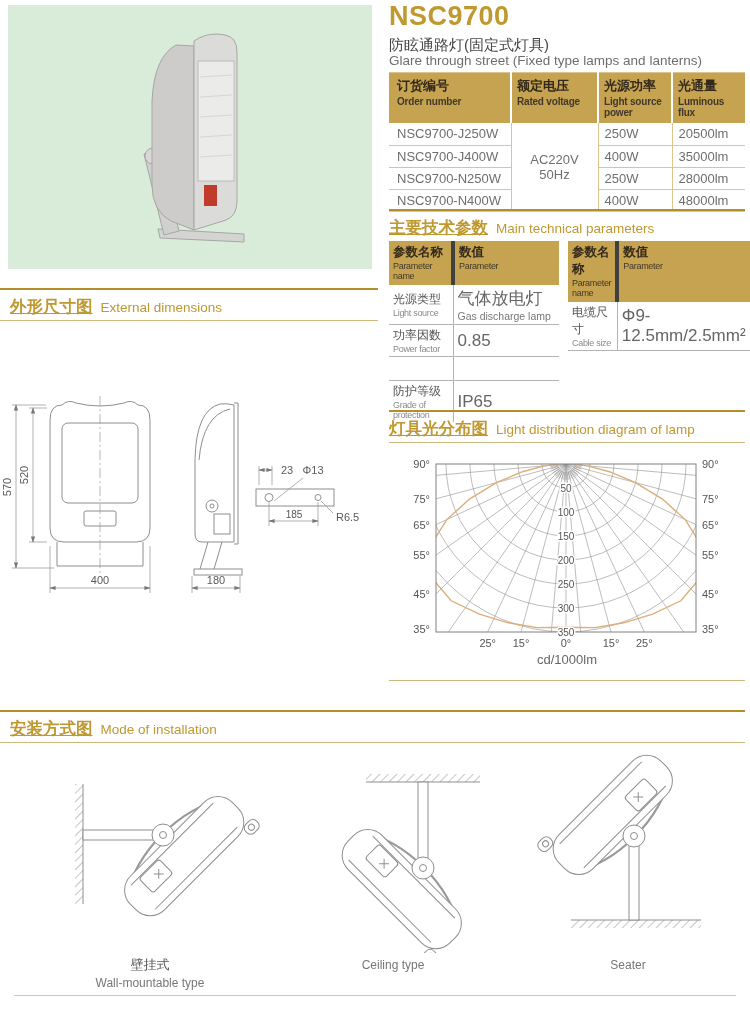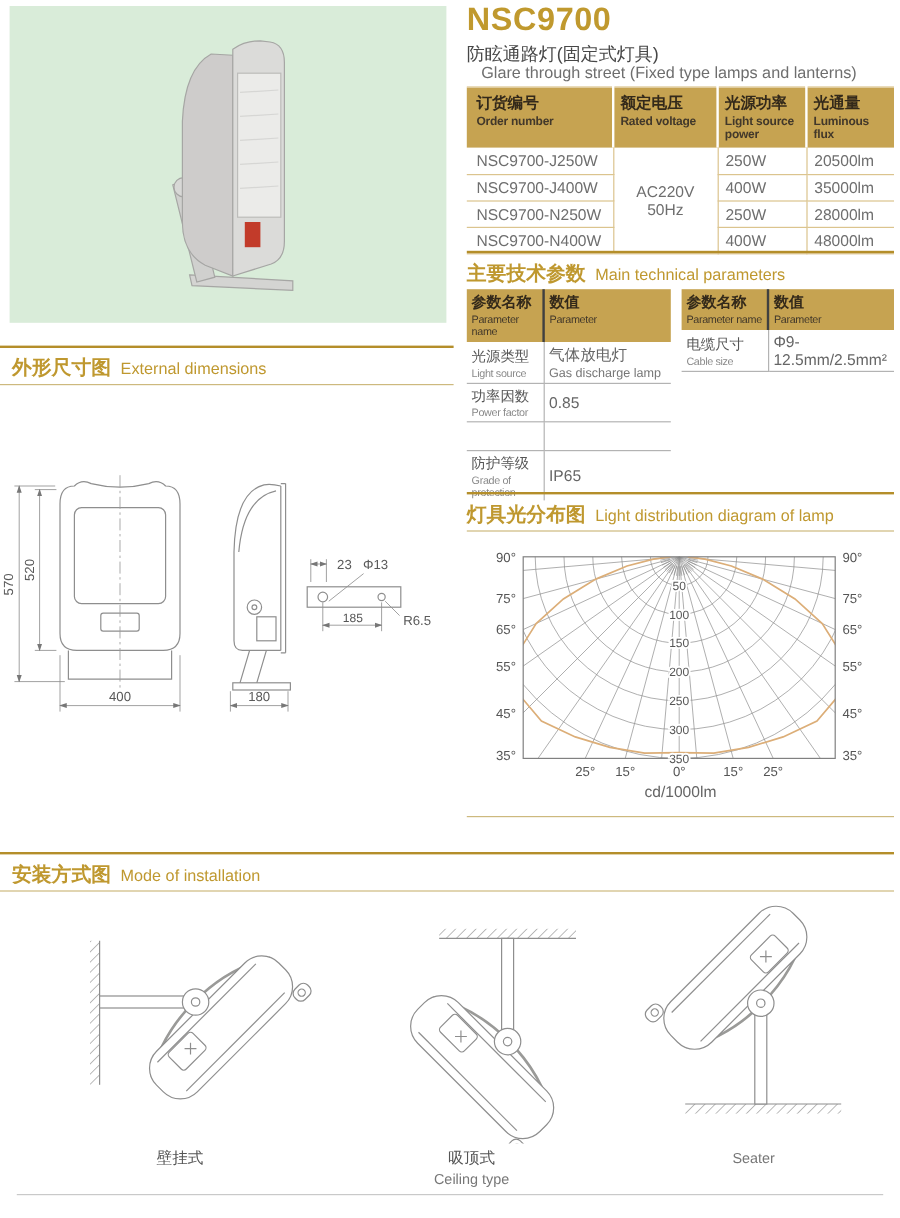--- a/index.html
+++ b/index.html
@@ -3,54 +3,54 @@
 <meta charset="utf-8">
 <style>
   html,body{margin:0;padding:0;background:#fff;}
   body{width:750px;height:1015px;position:relative;overflow:hidden;
        font-family:"Liberation Sans","DejaVu Sans",sans-serif;}
   *{box-sizing:border-box;}
   .abs{position:absolute;}
   
   .model{position:absolute;left:389px;top:1px;font-size:27px;font-weight:bold;color:#c0992e;letter-spacing:.5px;}
   .sub-cn{position:absolute;left:389px;top:36px;font-size:15px;color:#474747;}
-  .sub-en{position:absolute;left:389px;top:53px;font-size:13.5px;color:#6e6e6e;margin-left:12px;}
+  .sub-en{position:absolute;left:389px;top:53px;font-size:13.5px;color:#6e6e6e;}
   
   .photo{position:absolute;left:8px;top:5px;width:364px;height:264px;background:#d9ecd9;}
   
   .rule{position:absolute;}
   .rule.thick{height:2px;background:#b48e2a;}
   .rule.thin{height:1px;background:#cdb97e;}
   .rule.gray{height:1px;background:#c9c9c9;}
   .sec-title{position:absolute;white-space:nowrap;}
-  .sec-title .cn{font-size:16.5px;font-weight:bold;color:#bf982f;}
+  .sec-title .cn{font-size:16.5px;font-weight:bold;color:#bf982f;text-decoration:underline;}
   .sec-title .en{font-size:13.5px;color:#bf982f;margin-left:8px;}
   
   table.spec{position:absolute;left:389px;top:72px;width:356px;border-collapse:collapse;border-top:1px solid #dbc48e;}
   .spec th{background:#c6a351;text-align:left;vertical-align:top;padding:4px 5px 5px;border-left:2px solid #fff;}
   .spec th:first-child{border-left:none;padding-left:8px;}
   .spec .hcn{font-size:13px;font-weight:bold;color:#33291a;}
   .spec .hen{font-size:10px;font-weight:bold;color:#42382a;margin-top:1px;letter-spacing:-.2px;}
   .spec td{font-size:13px;color:#6e6e6e;height:22px;padding:1px 6px;
            border-bottom:1px solid #dbc48e;border-right:1px solid #dbc48e;}
   .spec td.first{padding-left:8px;margin-top:36px;}
   .spec td:last-child{border-right:none;}
   .spec td.volt{text-align:center;}
   
   table.tech{position:absolute;border-collapse:collapse;}
-  .tech th{background:#c6a351;text-align:left;vertical-align:top;padding:3px 4px 4px;border-left:2px solid #404040;}
+  .tech th{background:#c6a351;text-align:left;vertical-align:top;padding:3px 4px 4px;border-left:4px solid #404040;}
   .tech th:first-child{border-left:none;}
   .tech .hcn{font-size:12.5px;font-weight:bold;color:#33291a;}
   .tech .hen2{font-size:9px;font-weight:normal;color:#42382a;letter-spacing:-.3px;}
   .tech td{vertical-align:middle;padding:2px 4px;border-bottom:1px solid #b3b3b3;}
   .tech td:first-child{border-right:1px solid #b3b3b3;}
   .tech tr.last td{border-bottom:none;}
   .pcn{font-size:12px;color:#555;}
   .pen{font-size:9px;color:#8a8a8a;letter-spacing:-.3px;}
-  .pval{font-size:13px;color:#666;}
+  .pval{font-size:17px;color:#666;}
   .ven{font-size:10.5px;color:#777;}
   .h28{height:28px;} .h27{height:27px;} .h24{height:24px;} .h34{height:34px;margin-top:44px;} .h42{height:42px;}
   
   svg text{font-family:"Liberation Sans","DejaVu Sans",sans-serif;}
   .ln{stroke:#8e8e8e;stroke-width:1;fill:none;}
   .lnw{stroke:#8e8e8e;stroke-width:1;fill:#fff;}
   .dl{stroke:#8f8f8f;stroke-width:.7;fill:none;}
   .cl{stroke:#9a9a9a;stroke-width:.7;stroke-dasharray:10,3,2,3;}
   .dim{font-size:11px;fill:#5a5a5a;}
   .rl{font-size:10px;fill:#555;stroke:#fff;stroke-width:3px;paint-order:stroke;}
@@ -443,22 +443,22 @@
   <rect x="58" y="172" width="130" height="8" fill="url(#hatch)" stroke="none"></rect>
   <line x1="58" y1="172" x2="188" y2="172" class="ln"></line>
   <use href="#flood" transform="translate(121,88) rotate(-45) translate(0,-30)"></use>
   <rect x="116" y="94" width="10" height="78" class="lnw"></rect>
   <circle cx="121" cy="88" r="11" class="lnw"></circle>
     <circle cx="121" cy="88" r="3.5" class="ln"></circle>
 </svg>
 
 <div class="cap" style="left:35px;top:956px">
   <div class="ccn">壁挂式</div>
+  <div class="cen">Wall-mountable type</div>
 </div>
 <div class="cap" style="left:278px;top:956px">
-  <div class="ccn">吸顶式</div>
   <div class="cen">Ceiling type</div>
 </div>
 <div class="cap" style="left:513px;top:956px">
   <div class="cen">Seater</div>
 </div>
 
 <div class="rule gray" style="left:14px;top:995px;width:722px"></div>
 
 </body></html>

